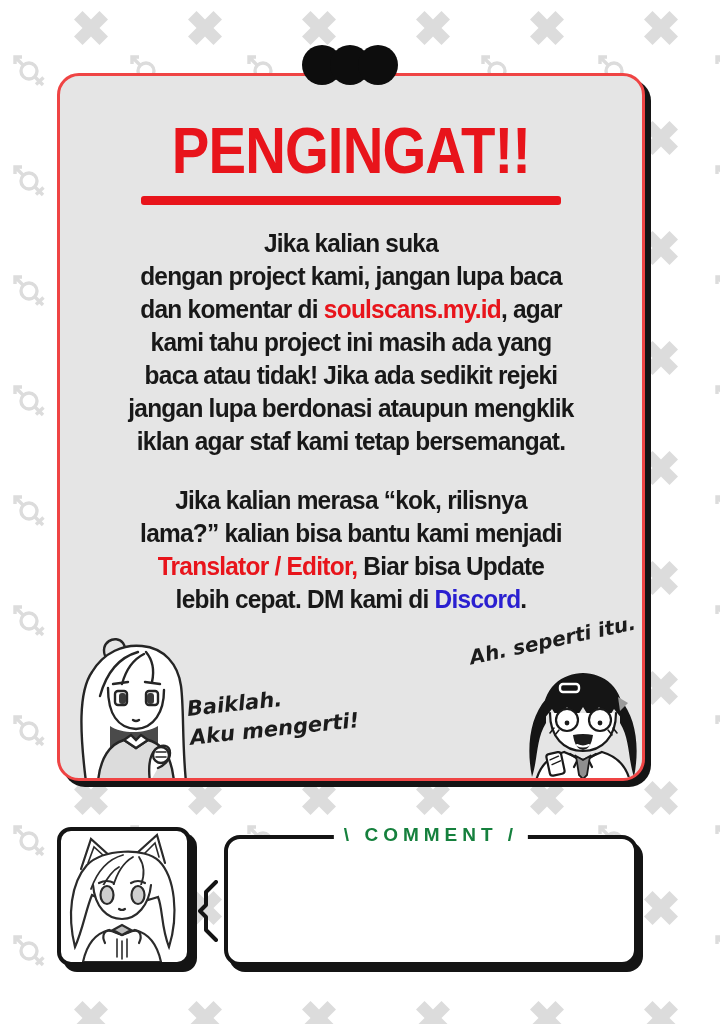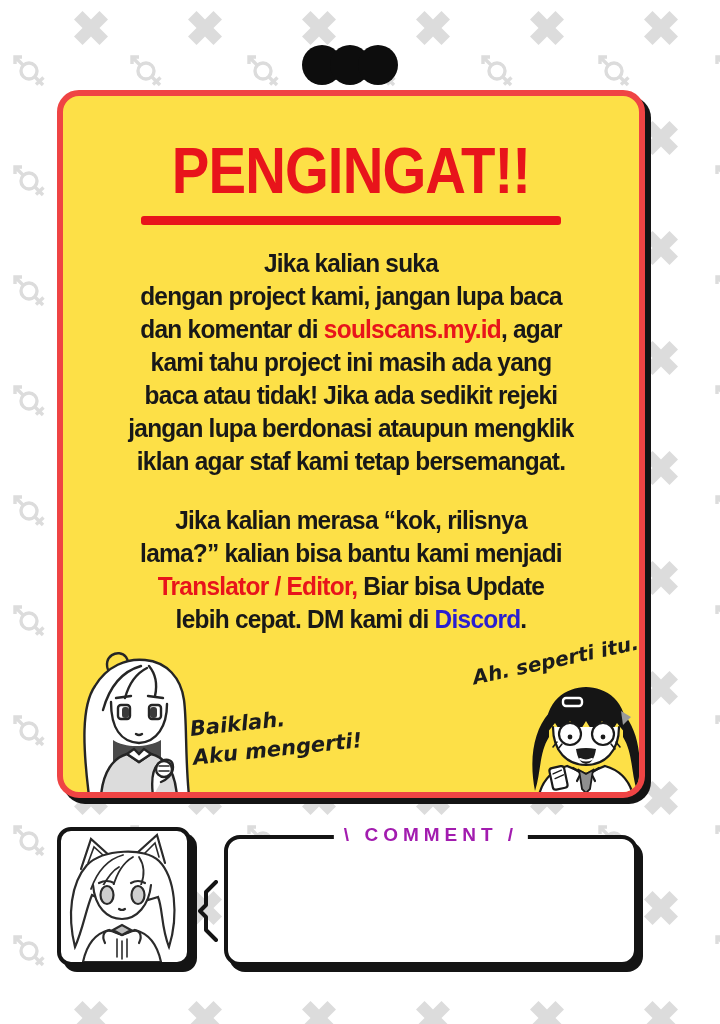--- a/index.html
+++ b/index.html
@@ -6,22 +6,22 @@
   .stage{position:relative;width:720px;height:1024px;background:#ffffff;overflow:hidden;
          font-family:"Liberation Sans", sans-serif;}
   #pattern{position:absolute;inset:0;z-index:0;}
   .pat{position:absolute;}
 
   
   .dots{position:absolute;left:302px;top:45px;z-index:2;display:flex;}
   .dot{width:40px;height:40px;border-radius:50%;background:#0d0d0d;margin-right:-12px;}
 
   
-  .card{position:absolute;left:57px;top:90px;width:588px;height:708px;box-sizing:border-box;
-        background:#fde047;border:6px solid #ef4444;border-radius:22px;
+  .card{position:absolute;left:57px;top:73px;width:588px;height:708px;box-sizing:border-box;
+        background:#e5e5e5;border:3px solid #ef4444;border-radius:22px;
         box-shadow:6px 6px 0 #141414;z-index:1;overflow:hidden;}
   .title{margin-top:38px;text-align:center;font-size:64px;font-weight:bold;
          letter-spacing:-1px;transform:scaleX(0.88);white-space:nowrap;}
   .title-underline{width:420px;height:9px;margin:8px auto 0;border-radius:3px;}
   .para{margin-top:22px;text-align:center;font-size:26px;line-height:33px;font-weight:bold;
         color:#181818;letter-spacing:-0.8px;transform:scaleX(0.94);}
   .para .line{white-space:nowrap;}
   .p2{margin-top:26px;}
 
   .speech{position:absolute;font-family:"DejaVu Sans", sans-serif;font-weight:bold;
@@ -35,21 +35,21 @@
   
   .avatar-box{position:absolute;left:57px;top:827px;width:134px;height:139px;box-sizing:border-box;
               background:#fff;border:4px solid #141414;border-radius:14px;
               box-shadow:6px 6px 0 #141414;z-index:1;overflow:hidden;}
   .brace{position:absolute;left:198px;top:880px;z-index:1;}
   .comment-box{position:absolute;left:224px;top:835px;width:414px;height:131px;box-sizing:border-box;
                background:#fff;border:4px solid #141414;border-radius:16px;
                box-shadow:5px 6px 0 #141414;z-index:1;}
   .comment-header{position:absolute;top:-15px;left:50%;transform:translateX(-50%);
                   background:#fff;padding:0 10px;font-weight:bold;font-size:19px;
-                  letter-spacing:5px;white-space:nowrap;color:#a21caf;text-align:right;}
+                  letter-spacing:5px;white-space:nowrap;color:#15803d;text-align:right;}
   .comment-rows{margin:11px 13px 0 13px;}
   .sep{border-top:2px solid #767676;}
   .comment-row{height:37px;display:flex;align-items:center;padding-left:7px;
                font-size:16.5px;font-weight:bold;letter-spacing:-0.6px;color:#1b1b1b;
                white-space:nowrap;transform:scaleX(0.97);transform-origin:left center;}
 </style>
 </head>
 <body>
 
 <div class="stage">

